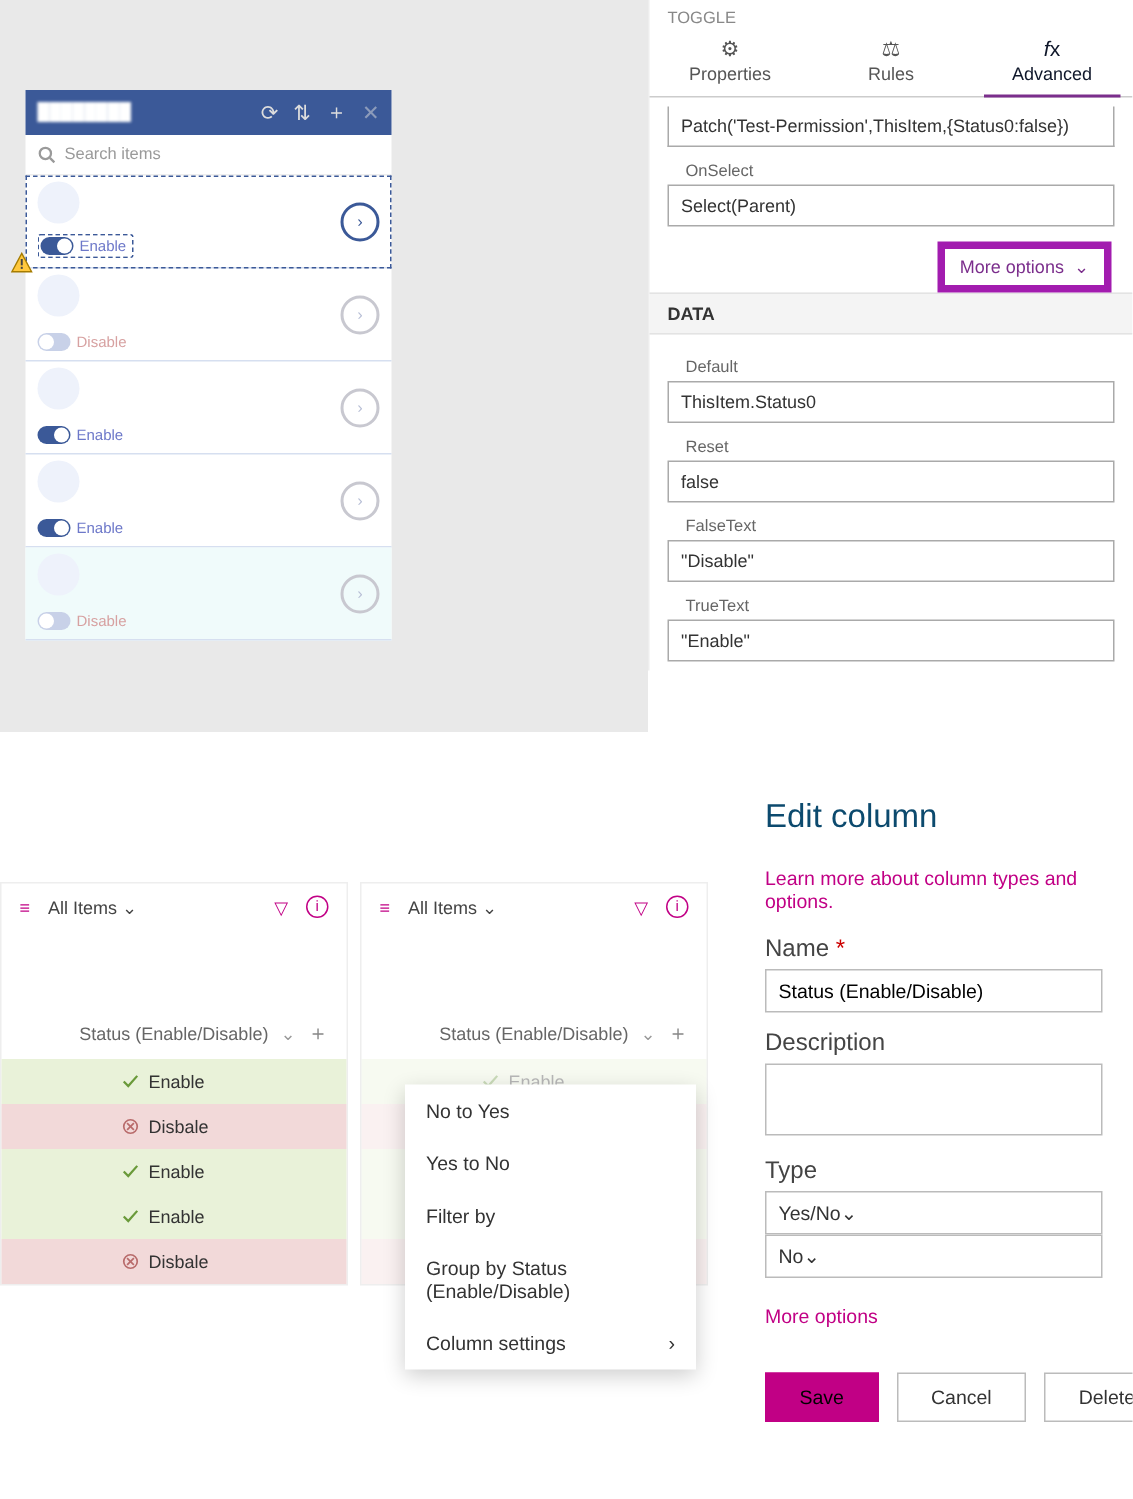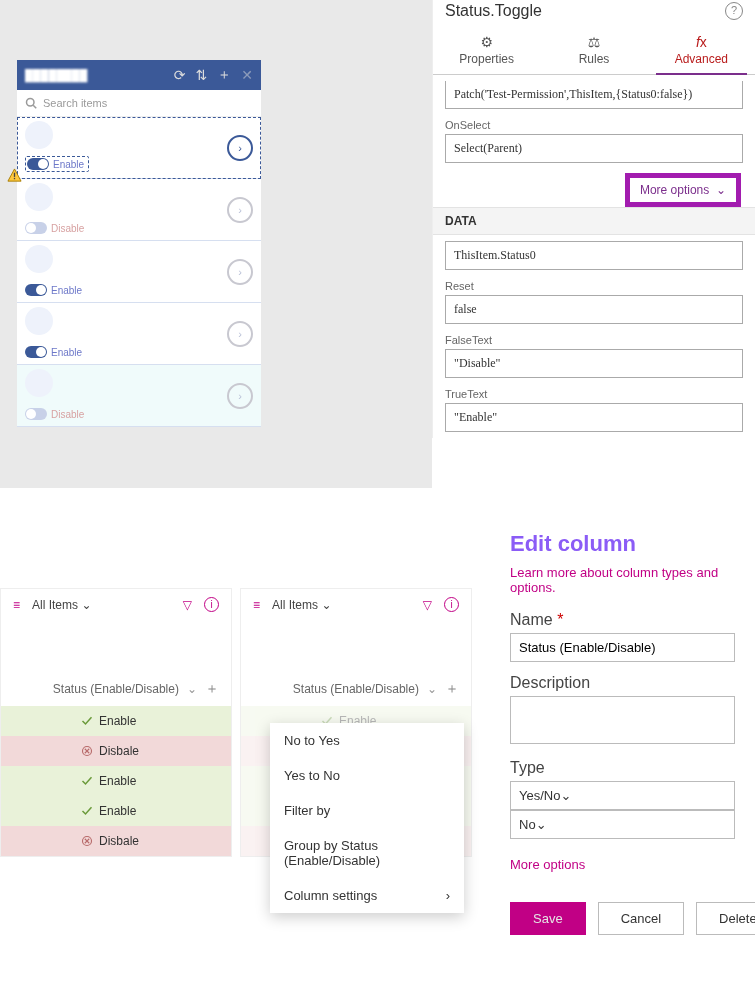--- a/index.html
+++ b/index.html
@@ -41,25 +41,25 @@
 #warn svg{width:15px;height:15px}
 
 
 #pane{position:absolute;left:432px;top:0;right:0;background:#fff;border-left:1px solid #eee}
 #p-type{color:#888;font-size:11px;padding:6px 12px 0}
 #p-name{font-size:16px;padding:2px 12px 8px}
 #p-name .help{float:right;width:16px;height:16px;border:1px solid #888;border-radius:50%;text-align:center;line-height:14px;font-size:11px;color:#888}
 #p-tabs{display:flex;border-bottom:1px solid #ccc;text-align:center}
 #p-tabs .tab{flex:1;padding:6px 0 8px;font-size:12px;color:#555;position:relative;cursor:pointer}
 #p-tabs .tab .ti{font-size:14px;display:block;margin-bottom:2px}
-#p-tabs .tab.active{color:#b91c1c}
+#p-tabs .tab.active{color:#0f172a}
 #p-tabs .tab.active::after{content:"";position:absolute;left:8px;right:8px;bottom:-1px;height:2px;background:var(--pa-purple)}
 .p-body{padding:6px 12px}
-.p-lbl{color:#666;font-size:11px;margin:10px 0 3px}
-.p-inp{border:1px solid #aaa;padding:6px 8px;font-family:Liberation Serif, serif;font-size:12px;white-space:pre-wrap;background:#fff}
+.p-lbl{color:#666;font-size:11px;margin:10px 12px 3px}
+.p-inp{border:1px solid #aaa;padding:6px 8px;font-family:Liberation Sans, sans-serif;font-size:12px;white-space:pre-wrap;background:#fff}
 .more{float:right;margin:10px 2px 0 0;border:5px solid #a21caf;padding:5px 10px;color:var(--pa-purple);font-size:12px;background:#fff;cursor:pointer}
 #p-data-h{clear:both;background:#f4f4f4;padding:6px 12px;font-weight:600;margin-top:16px;border-top:1px solid #e3e3e3;border-bottom:1px solid #e3e3e3}
 
 
 #bot{position:relative;height:510px}
 
 .sp-list{position:absolute;top:100px;width:230px;background:#fff;border:1px solid #eee}
 #sp1{left:0}
 #sp2{left:240px}
 .sp-top{display:flex;align-items:center;gap:12px;padding:8px 12px;color:#444}
@@ -71,31 +71,31 @@
 .sp-colh .chv{color:#999}
 .sp-colh .plus{color:#888;font-size:14px}
 .sp-row{display:flex;align-items:center;gap:6px;padding:8px 0 8px 80px;font-size:12px}
 .sp-row svg{width:12px;height:12px}
 .g{background:#e9f2d9}
 .r{background:#f2d9d9}
 .sp-menu{position:absolute;left:270px;top:235px;width:194px;background:#fff;box-shadow:0 4px 14px rgba(0,0,0,.2);z-index:5}
 .sp-menu .mi{padding:10px 14px;font-size:13px;cursor:pointer;display:flex;justify-content:space-between;align-items:center}
 
 #edit{position:absolute;left:490px;top:35px;right:0;padding:8px 20px 20px}
-#edit h2{font-weight:700;font-size:22px;margin:0 0 8px;color:#8b5cf6}
+#edit h2{font-weight:400;font-size:22px;margin:0 0 21px;color:#0c4a6e}
 #edit .learn{color:var(--sp-pink);font-size:13px;margin-bottom:16px}
 #edit .fl{font-size:16px;color:#444;margin:12px 0 4px}
 #edit .req::after{content:" *";color:#c00}
 #edit input[type=text], #edit textarea, #edit .select{width:100%;box-sizing:border-box;padding:6px 8px;border:1px solid #bbb;font-size:13px;background:#fff}
 #edit textarea{height:48px;resize:none}
 #edit .select{display:flex;justify-content:flex-start;align-items:center;cursor:pointer}
 #edit .mopt{color:var(--sp-pink);font-size:13px;margin:18px 0 30px;cursor:pointer}
 #edit .btns{display:flex;gap:12px}
 #edit .btn{padding:8px 22px;font-size:13px;cursor:pointer;border:1px solid #bbb;background:#fff}
-#edit .btn.primary{background:var(--sp-pink);color:#e5e5e5;border-color:var(--sp-pink)}
+#edit .btn.primary{background:var(--sp-pink);color:#000000;border-color:var(--sp-pink)}
 </style>
 </head>
 <body>
 
 <div id="top">
   <div id="canvas-bg"></div>
 
   <div id="phone">
     <div id="hdr">
       <span class="title">████████</span>
@@ -166,37 +166,35 @@
   </div>
   <div id="warn">
     <svg viewBox="0 0 16 16">
         <polygon points="8,1 15,14 1,14" fill="#ffc83d" stroke="#a67c00"></polygon>
         <rect x="7.3" y="5" width="1.4" height="4.5" fill="#444"></rect>
         <rect x="7.3" y="10.5" width="1.4" height="1.5" fill="#444"></rect>
       </svg>
   </div>
 
   <div id="pane">
-    <div id="p-name">
-      <span>Status.Toggle</span>
-      <span class="help">?</span>
-    </div>
+    <div id="p-type">TOGGLE</div>
     <div id="p-tabs">
       <div class="tab"><span class="ti">⚙</span><span>Properties</span></div>
       <div class="tab"><span class="ti">⚖</span><span>Rules</span></div>
       <div class="tab active"><span class="ti"><i>f</i>x</span><span>Advanced</span></div>
     </div>
     <div class="p-body">
       <div class="p-inp" style="border-top:none">Patch('Test-Permission',ThisItem,{Status0:false})</div>
       <div class="p-lbl">OnSelect</div>
       <div class="p-inp">Select(Parent)</div>
       <button class="more"><span>More options</span>&nbsp;&nbsp;⌄</button>
     </div>
     <div id="p-data-h">DATA</div>
     <div class="p-body">
+      <div class="p-lbl">Default</div>
       <div class="p-inp">ThisItem.Status0</div>
       <div class="p-lbl">Reset</div>
       <div class="p-inp">false</div>
       <div class="p-lbl">FalseText</div>
       <div class="p-inp">"Disable"</div>
       <div class="p-lbl">TrueText</div>
       <div class="p-inp">"Enable"</div>
     </div>
   </div>
 </div>

